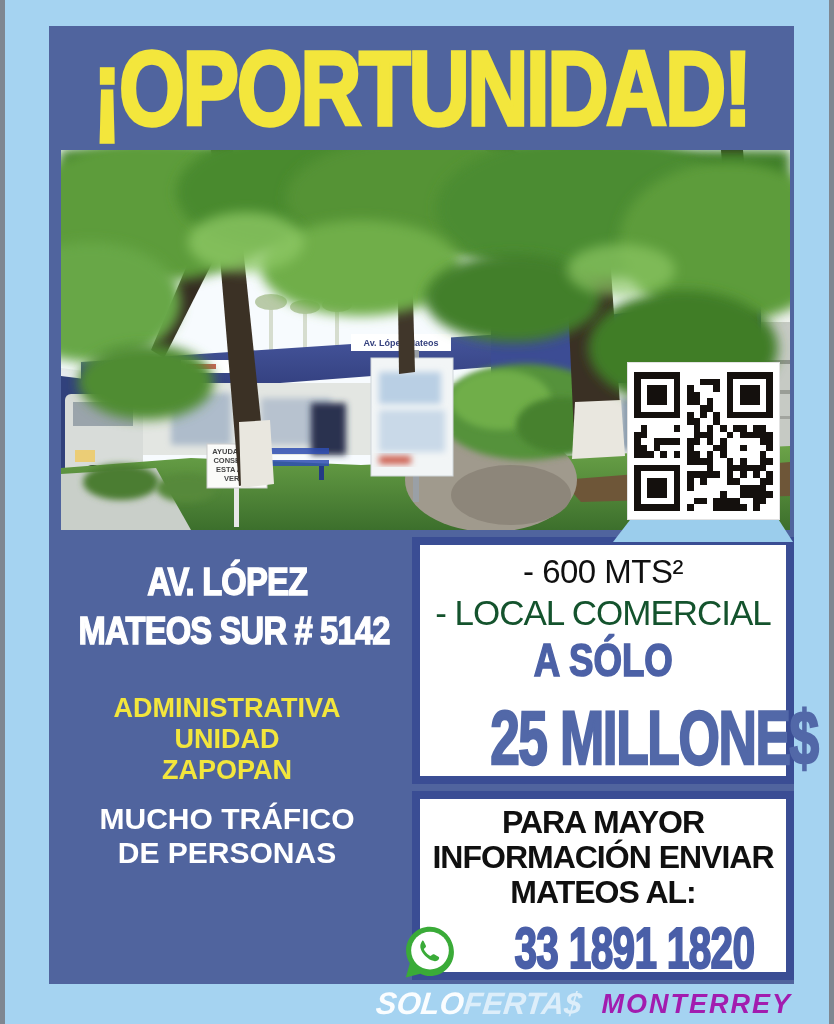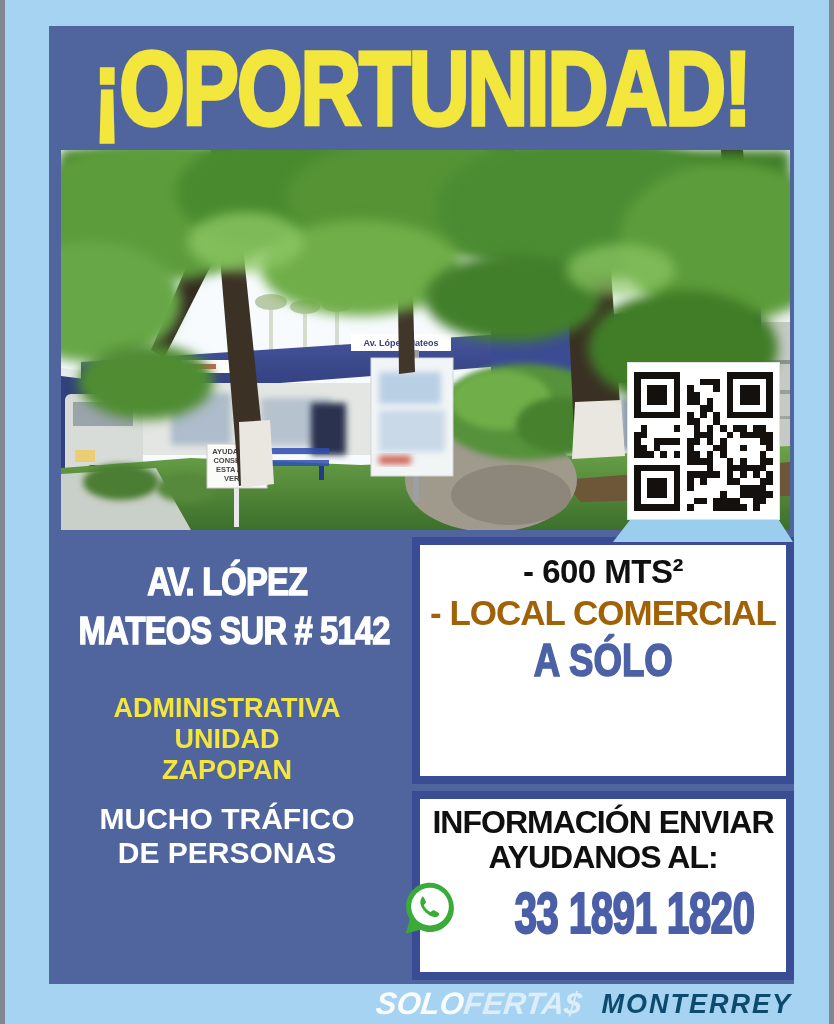--- a/index.html
+++ b/index.html
@@ -30,40 +30,40 @@
   .address-line .cond{font-size:39px;font-weight:700;color:#ffffff;
         -webkit-text-stroke:1.4px #ffffff;--sx:.84;letter-spacing:-1px;}
   .area-block{margin-top:34px;}
   .area-line{font-size:27px;font-weight:700;color:#f3e63c;line-height:31px;letter-spacing:0px;}
   .traffic-block{margin-top:16px;}
   .traffic-line{font-size:30px;font-weight:700;color:#ffffff;line-height:34px;}
   
   .info-panel{position:absolute;background:#ffffff;border:8px solid #3a4d94;box-sizing:border-box;text-align:center;}
   .price-panel{left:407px;top:537px;width:382px;height:247px;}
   .contact-panel{left:407px;top:791px;width:382px;height:189px;}
-  .size-line{font-size:33px;font-weight:700;color:#101010;line-height:40px;margin-top:7px;letter-spacing:-.5px;}
-  .type-line{font-size:35px;font-weight:700;color:#a16207;line-height:42px;letter-spacing:-1px;}
+  .size-line{font-size:33px;font-weight:400;color:#101010;line-height:40px;margin-top:7px;letter-spacing:-.5px;}
+  .type-line{font-size:35px;font-weight:400;color:#14532d;line-height:42px;letter-spacing:-1px;}
   .asolo-line{line-height:48px;margin-top:2px;}
   .asolo-line .cond{font-size:47px;font-weight:700;color:#4c61a6;-webkit-text-stroke:1.6px #4c61a6;--sx:.78;}
   .price-line{line-height:76px;margin-top:5px;}
   .price-line .cond{font-size:76px;font-weight:700;color:#5268a8;-webkit-text-stroke:2.4px #5268a8;
         letter-spacing:-2px;--sx:.7;}
   .contact-text{margin-top:6px;}
   .contact-line{font-size:32px;font-weight:700;color:#101010;line-height:35px;letter-spacing:-1px;}
-  .phone-row{display:flex;align-items:flex-start;justify-content:center;margin-top:4px;gap:4px;}
+  .phone-row{display:flex;align-items:flex-end;justify-content:center;margin-top:4px;gap:4px;}
   .phone-row svg{width:58px;height:58px;flex:0 0 auto;}
   .phone-number .cond{font-size:58px;font-weight:700;color:#4a5fa8;-webkit-text-stroke:2px #4a5fa8;
         letter-spacing:-1px;--sx:.7;}
   
   .footer{position:absolute;left:44px;top:986px;width:745px;height:36px;
         display:flex;align-items:center;justify-content:flex-end;gap:20px;padding-right:2px;box-sizing:border-box;}
   .brand{font-size:31px;font-weight:700;font-style:italic;transform:skewX(-6deg);letter-spacing:0;}
   .brand .part1{color:#fafdff;}
   .brand .part2{color:rgba(255,255,255,.62);}
-  .city{font-size:27px;font-style:italic;font-weight:700;color:#0c4a6e;letter-spacing:2px;}
+  .city{font-size:27px;font-style:italic;font-weight:700;color:#a21caf;letter-spacing:2px;}
 </style>
 </head>
 <body>
 
 <div class="page">
   <div class="main-panel"></div>
 
   <div class="title">
     <span class="cond">¡OPORTUNIDAD!</span>
   </div>
@@ -462,26 +462,30 @@
       <div class="traffic-line">DE PERSONAS</div>
     </div>
   </div>
 
   <div class="info-panel price-panel">
     <div class="size-line">- 600 MTS²</div>
     <div class="type-line">- LOCAL COMERCIAL</div>
     <div class="asolo-line">
       <span class="cond">A SÓLO</span>
     </div>
+    <div class="price-line">
+      <span class="cond">25 MILLONE$</span>
+    </div>
   </div>
 
   <div class="info-panel contact-panel">
     <div class="contact-text">
+      <div class="contact-line">PARA MAYOR</div>
       <div class="contact-line">INFORMACIÓN ENVIAR</div>
-      <div class="contact-line">AYUDANOS AL:</div>
+      <div class="contact-line">MATEOS AL:</div>
     </div>
     <div class="phone-row">
       <svg viewBox="0 0 48 48">
         <path d="M24 3C13 3 4.2 11.8 4.2 22.8c0 3.9 1.1 7.5 3.1 10.6L4 45l12-3.1c2.6 1.3 5.3 1.9 8 1.9 11 0 19.8-8.8 19.8-19.9S35 3 24 3z" fill="#3aab38"></path>
         <circle cx="24" cy="22.8" r="15.6" fill="#ffffff"></circle>
         <path d="M17.6 14.6c.5-.1 1 .1 1.2.6l1.8 3.6c.2.4.1.9-.2 1.2l-1.5 1.5c.6 1.9 3.3 4.9 5.5 5.9l1.8-1.4c.3-.3.8-.3 1.2-.1l3.6 2c.5.3.7.9.5 1.4-.8 2.2-3.3 2.9-6.3 1.6-3.9-1.7-7.3-5.3-8.7-8.9-1-2.6-.6-5.1 1.1-7.4z" fill="#3aab38"></path>
       </svg>
       <span class="phone-number">
         <span class="cond">33 1891 1820</span>
       </span>

